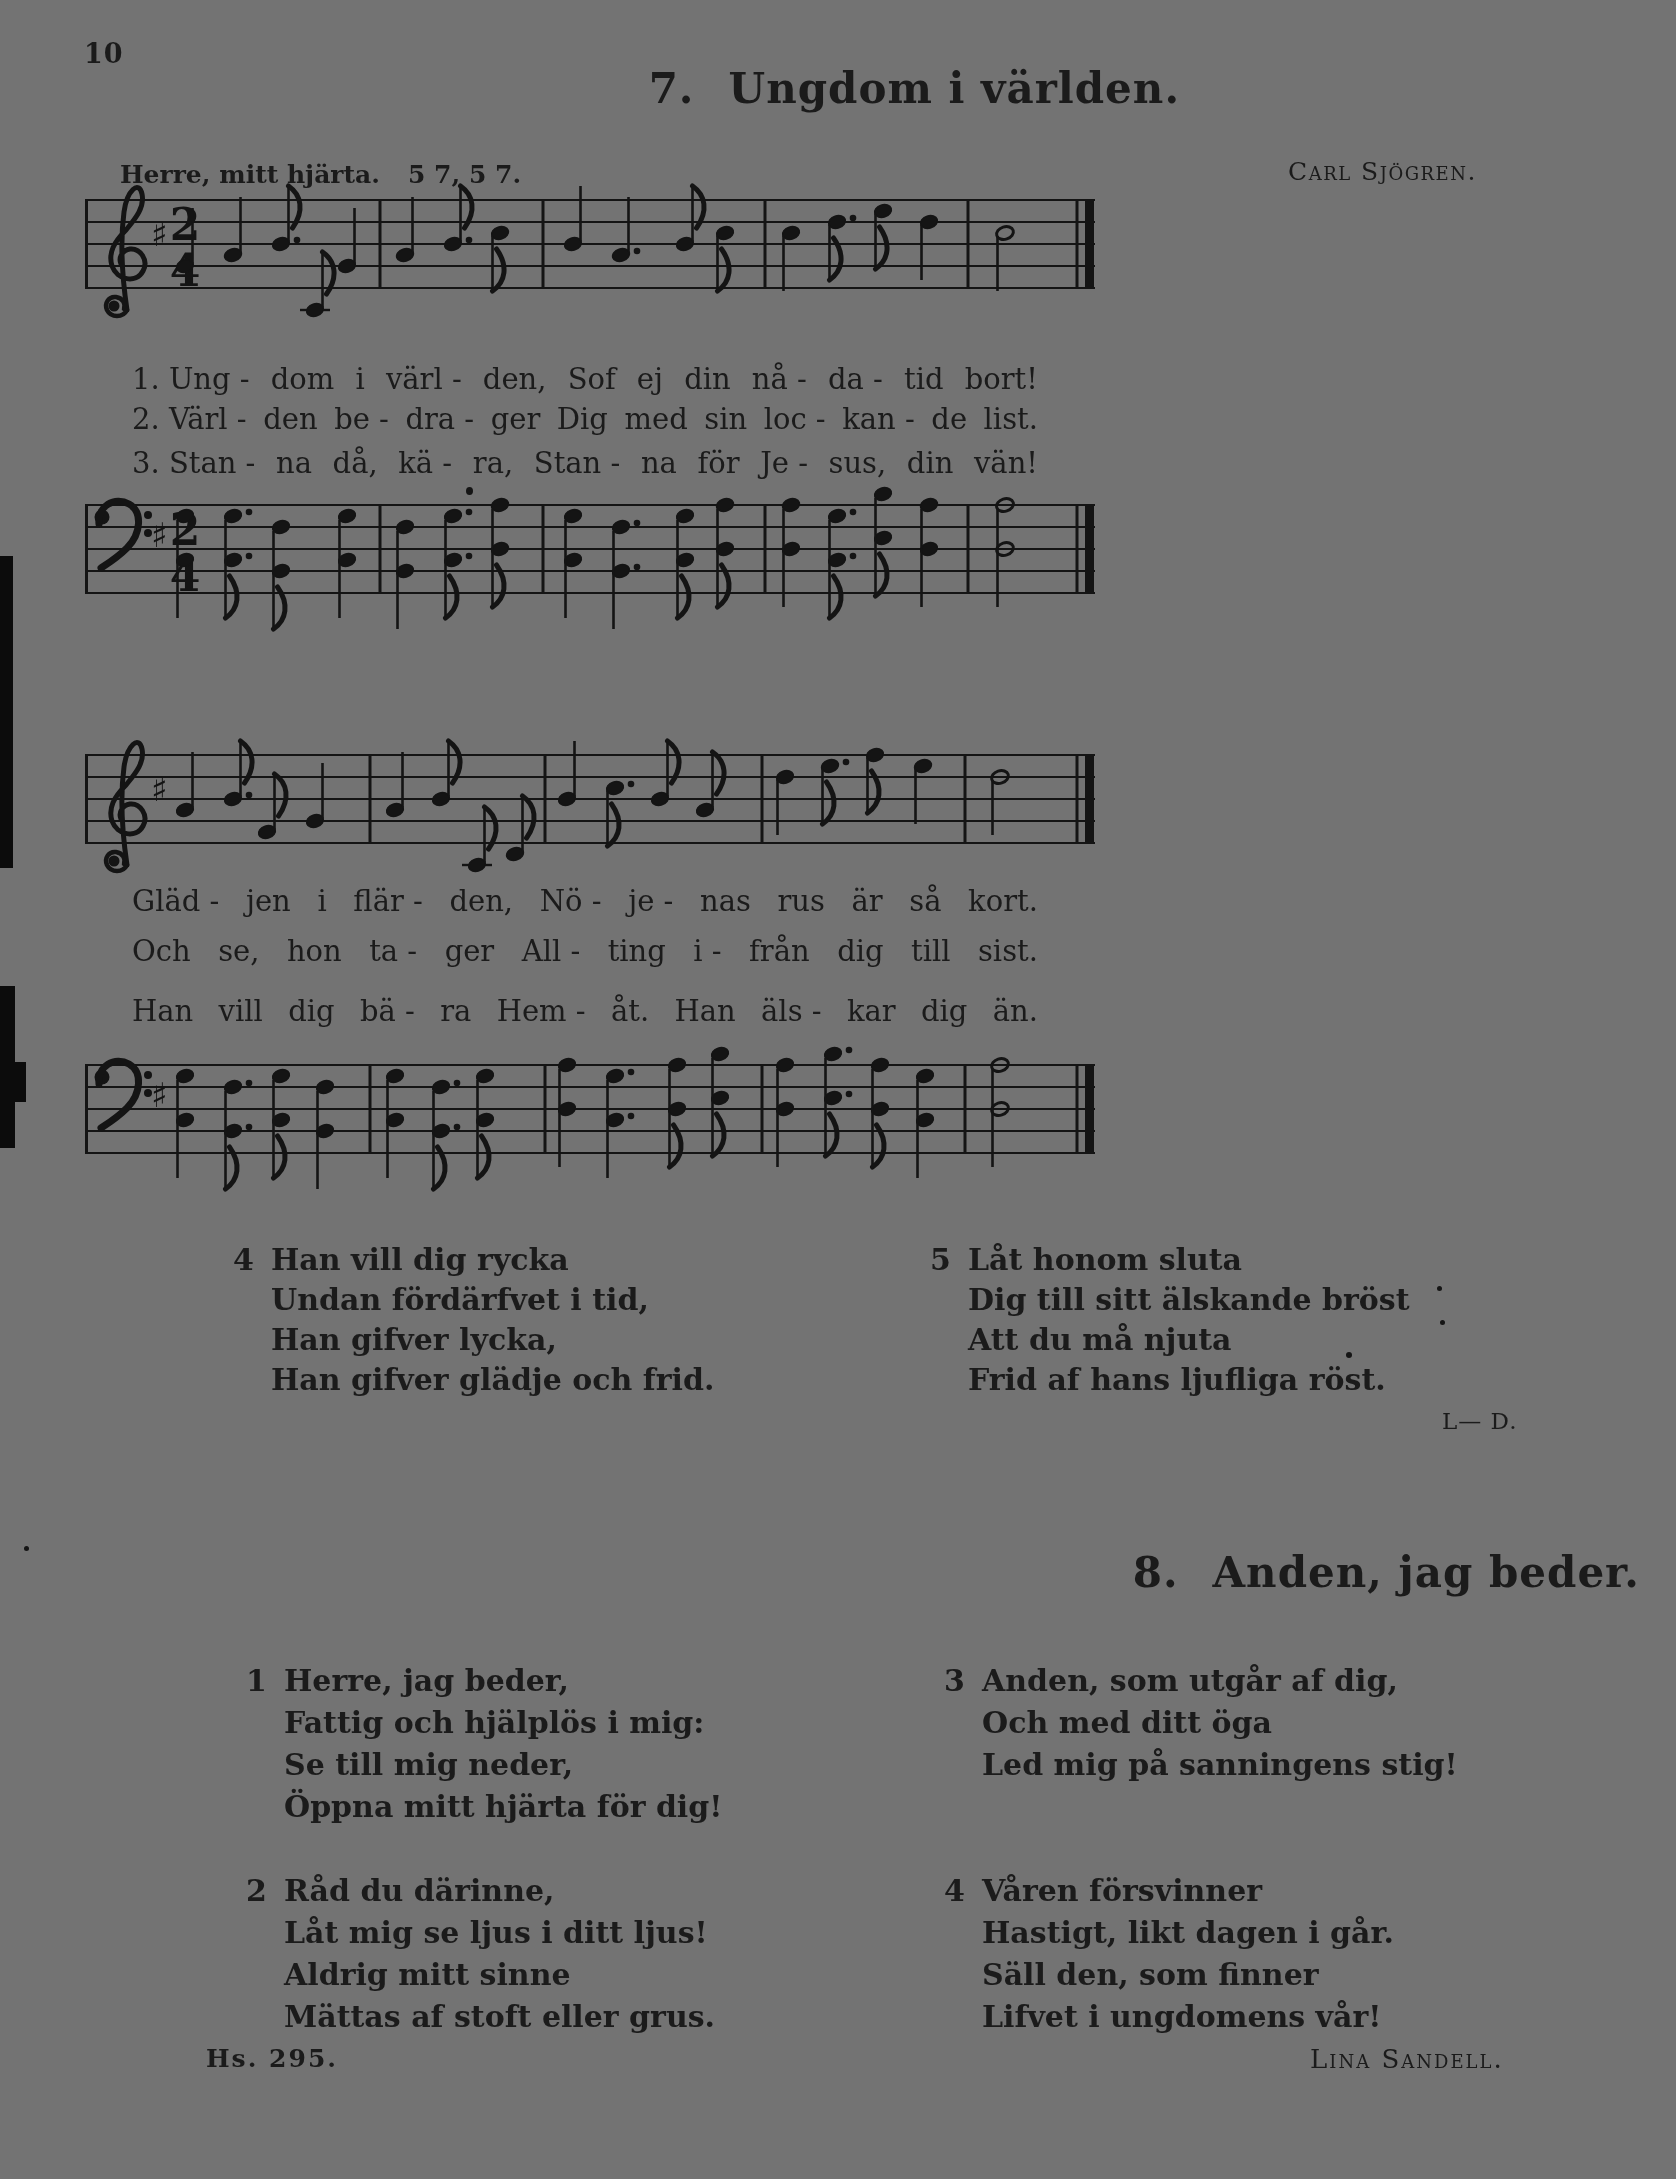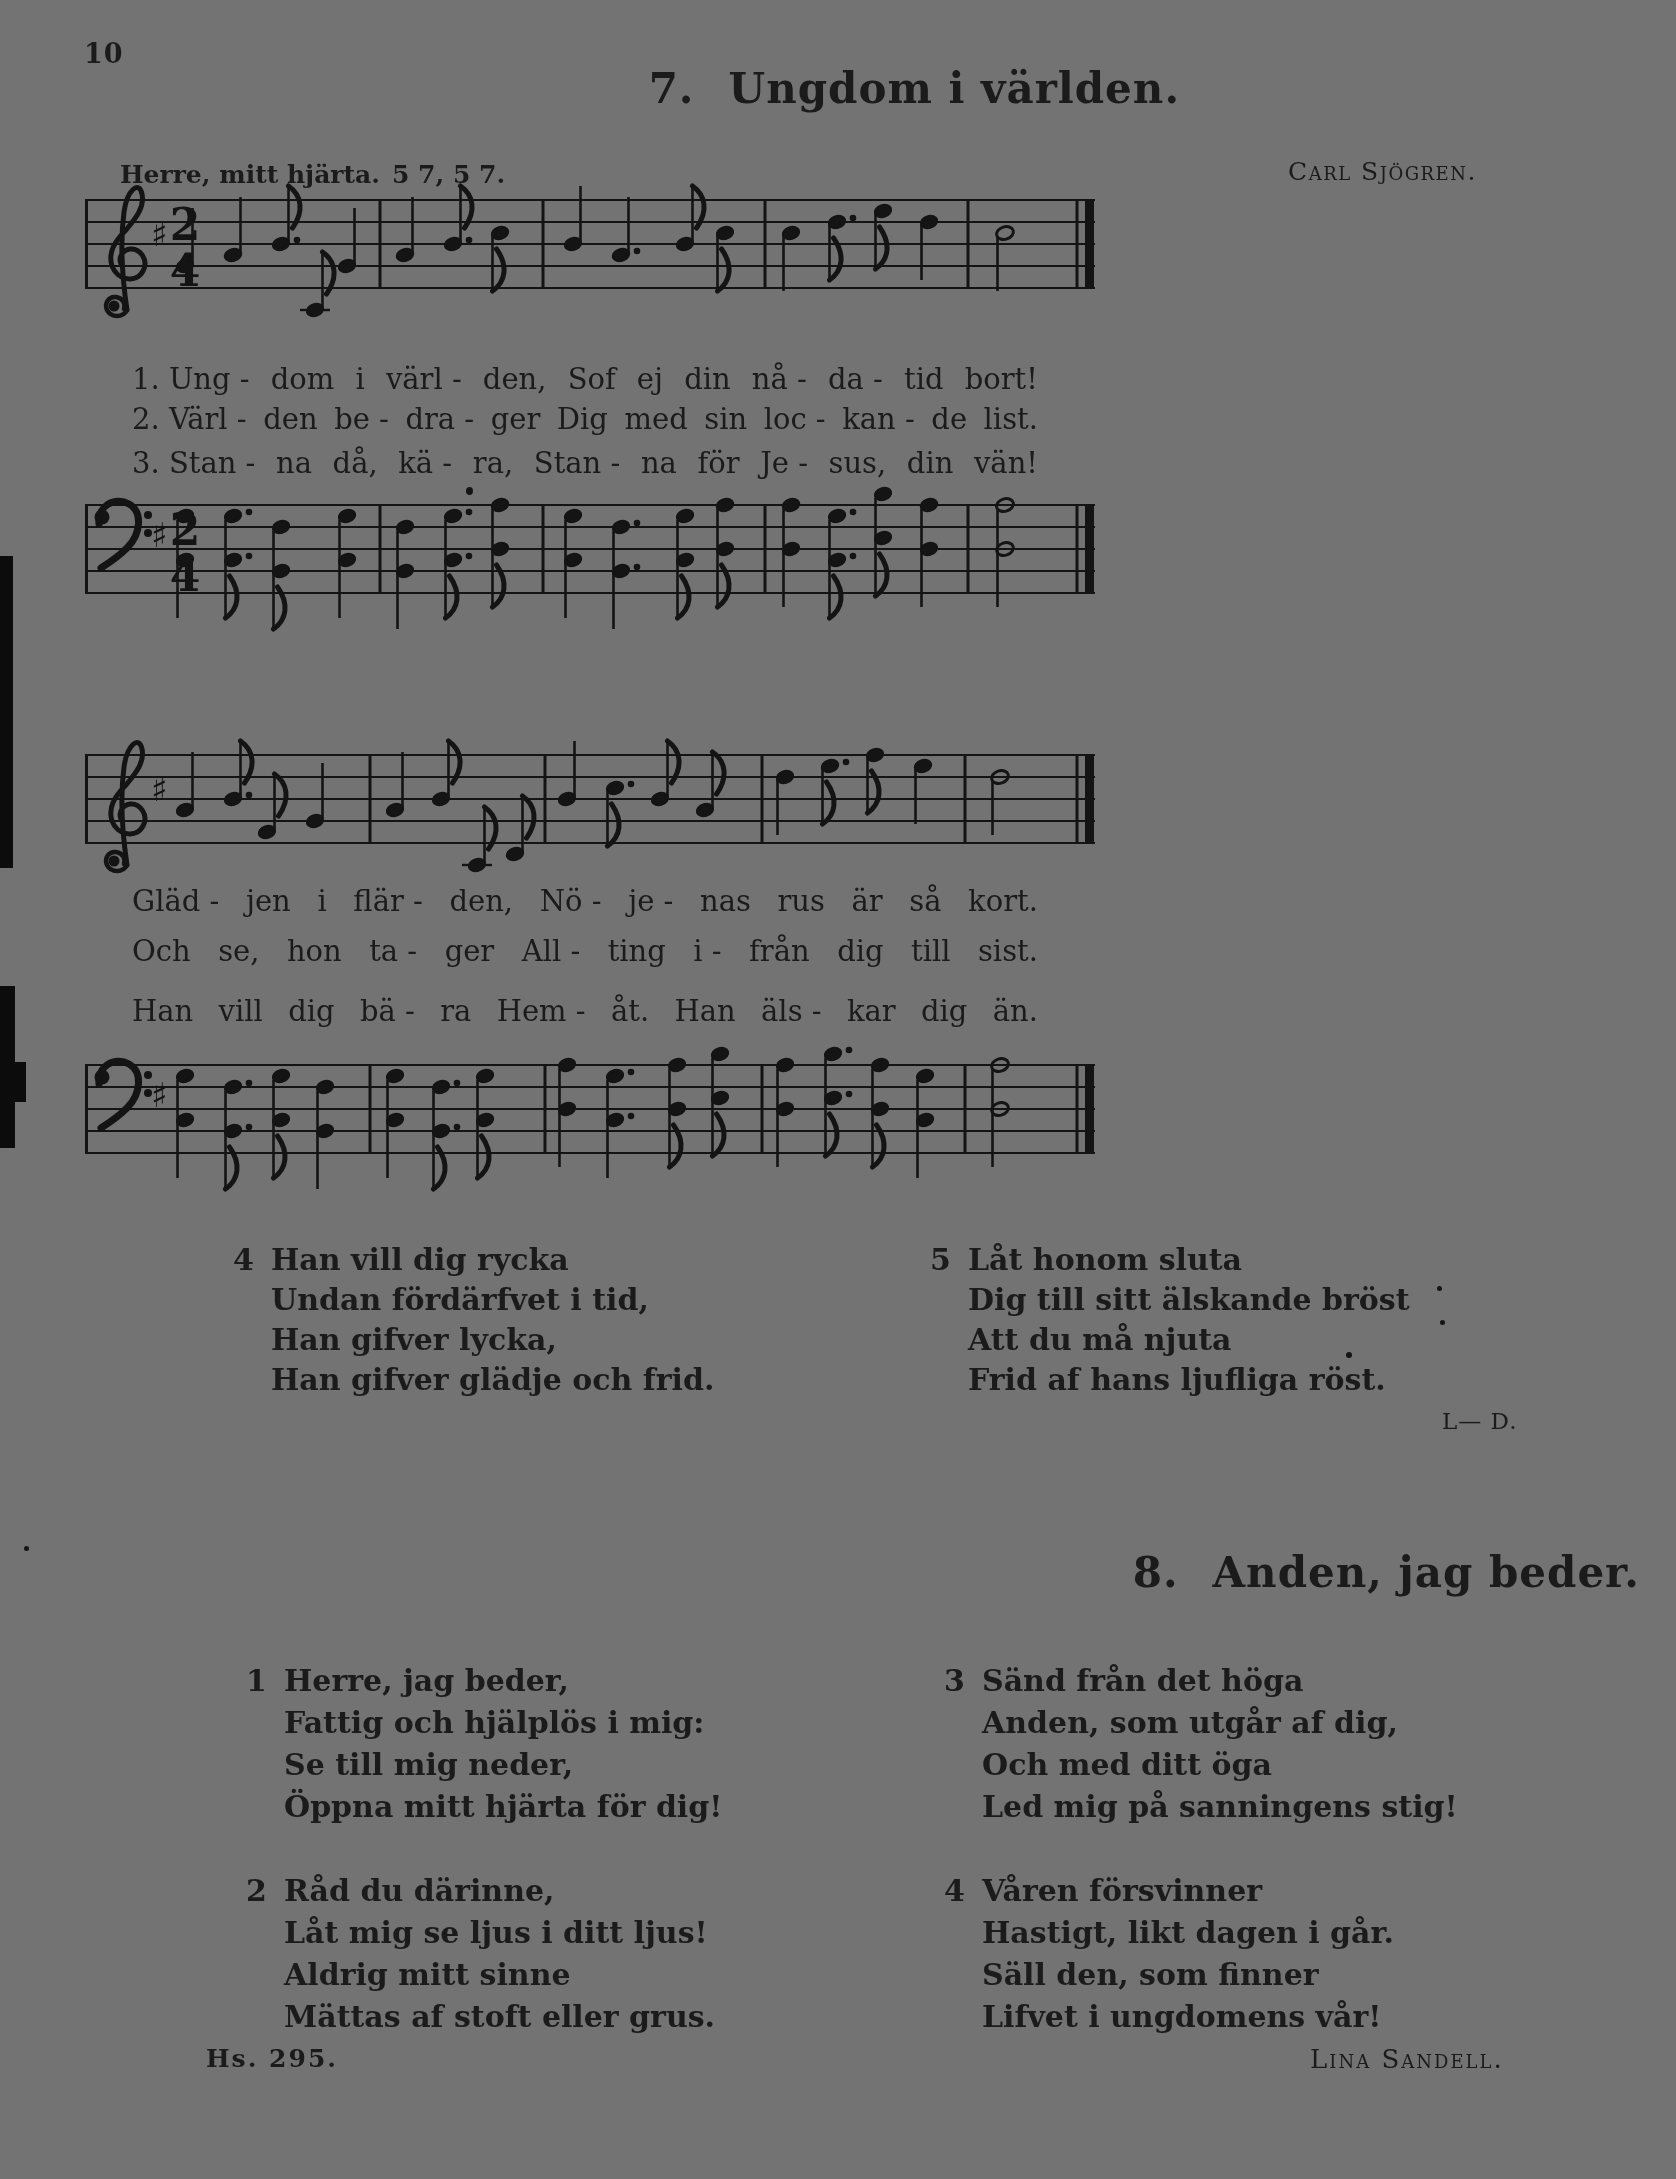--- a/index.html
+++ b/index.html
@@ -7,21 +7,21 @@
     position:relative;width:1676px;height:2179px;background:#737373;
     font-family:"DejaVu Serif", serif;color:#1b1b1b;overflow:hidden;
   }
   .abs{position:absolute;}
   .page-number{left:84px;top:38px;font-size:27px;font-weight:bold;letter-spacing:1px;}
   .hymn-title{font-weight:bold;letter-spacing:1px;white-space:nowrap;text-align:right;}
   .title7{left:0;top:64px;width:1180px;font-size:42px;}
   .title8{left:0;top:1548px;width:1640px;font-size:42px;}
   .hymn-title .num{margin-right:34px;}
   .meter{left:120px;top:160px;font-size:25px;font-weight:bold;}
-  .meter .mgap{margin-left:12px;}
+  .meter .mgap{margin-left:28px;}
   .composer{left:1288px;top:157px;font-size:25px;font-variant:small-caps;letter-spacing:1.5px;}
   .staff{position:absolute;left:85px;width:1010px;}
   .lyrics-line{
     position:absolute;left:132px;width:906px;display:flex;justify-content:space-between;
     font-size:29px;white-space:nowrap;
   }
   .verse{position:absolute;font-size:30px;font-weight:bold;line-height:40px;}
   .verse .vnum{position:absolute;left:0;top:0;}
   .verse .vlines{margin-left:38px;}
   .v8{line-height:42px;}
@@ -478,21 +478,20 @@
     <div class="vlines">
       <div>Råd du därinne,</div>
       <div>Låt mig se ljus i ditt ljus!</div>
       <div>Aldrig mitt sinne</div>
       <div>Mättas af stoft eller grus.</div>
     </div>
   </div>
   <div class="verse v8" style="left:944px;top:1660px">
     <span class="vnum">3</span>
     <div class="vlines">
-      <div>Sänd från det höga</div>
       <div>Anden, som utgår af dig,</div>
       <div>Och med ditt öga</div>
       <div>Led mig på sanningens stig!</div>
     </div>
   </div>
   <div class="verse v8" style="left:944px;top:1870px">
     <span class="vnum">4</span>
     <div class="vlines">
       <div>Våren försvinner</div>
       <div>Hastigt, likt dagen i går.</div>

